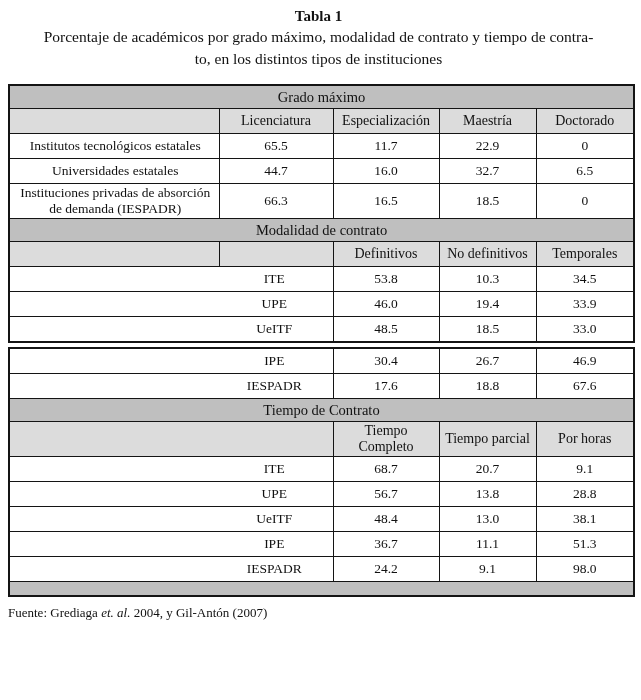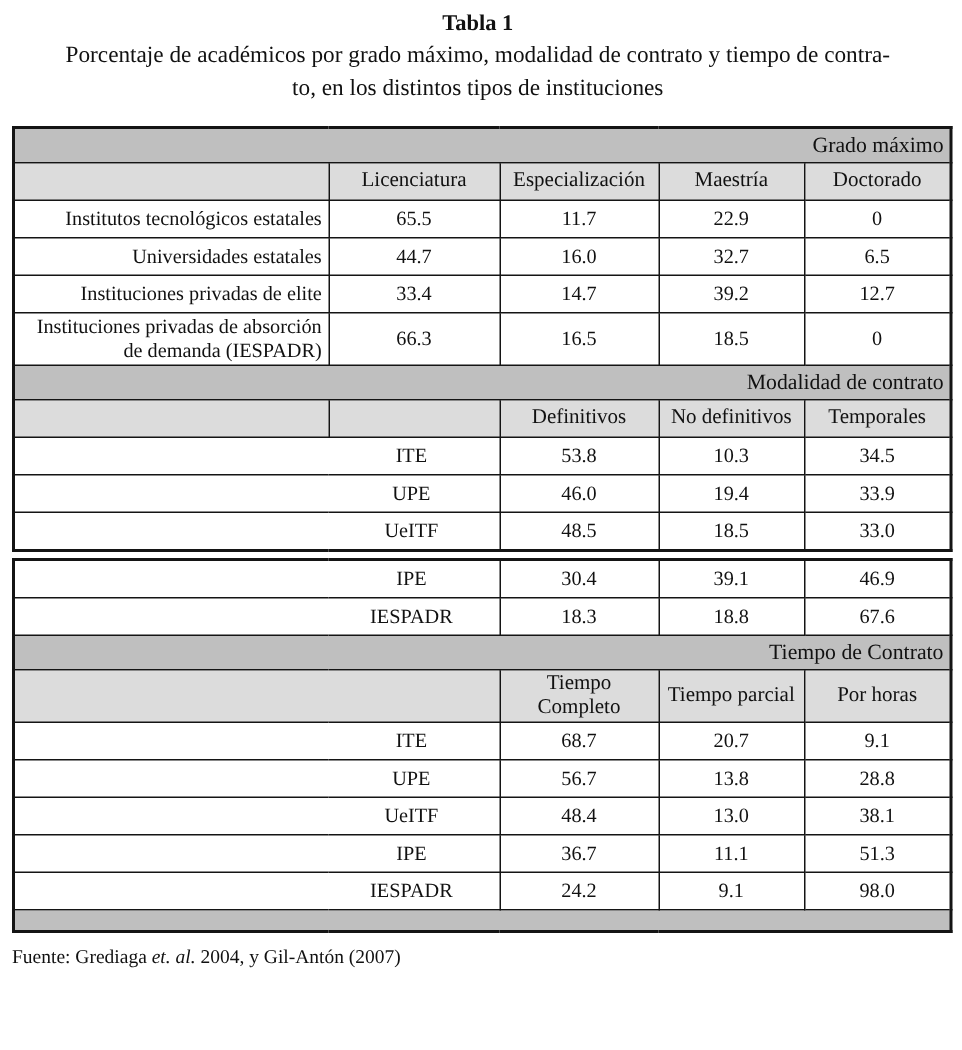--- a/index.html
+++ b/index.html
@@ -19,24 +19,24 @@
     font-size:13.5px;
   }
   td{
     border:1px solid #141414;
     padding:1px 4px;
     height:22px;
     overflow:hidden;
     vertical-align:middle;
   }
   td.sect{
-    background:#bfbfbf; text-align:right; font-size:14.5px; height:20px;
+    background:#bfbfbf; text-align:center; font-size:14.5px; height:20px;
   }
   tr.subhead td{ background:#dcdcdc; text-align:center; font-size:14px; }
-  td.lbl{ text-align:right; padding-left:6px; }
+  td.lbl{ text-align:center; padding-left:6px; }
   td.num{ text-align:center; }
   td.lbl2{ text-align:center; padding-left:210px; }
   .gap{ height:4px; }
   .footer{
     margin:8px 0 0 8px; font-size:13px;
   }
   .footer i{ font-style:italic; }
 </style>
 </head>
 <body>
@@ -76,27 +76,20 @@
         <td class="num">11.7</td>
         <td class="num">22.9</td>
         <td class="num">0</td>
       </tr>
       <tr>
         <td class="lbl">Universidades estatales</td>
         <td class="num">44.7</td>
         <td class="num">16.0</td>
         <td class="num">32.7</td>
         <td class="num">6.5</td>
-      </tr>
-      <tr>
-        <td class="lbl">Instituciones privadas de elite</td>
-        <td class="num">33.4</td>
-        <td class="num">14.7</td>
-        <td class="num">39.2</td>
-        <td class="num">12.7</td>
       </tr>
       <tr style="height:34px;">
         <td class="lbl">Instituciones privadas de absorción de demanda (IESPADR)</td>
         <td class="num">66.3</td>
         <td class="num">16.5</td>
         <td class="num">18.5</td>
         <td class="num">0</td>
       </tr>
       <tr>
         <td class="sect" colspan="5">Modalidad de contrato</td>
@@ -136,26 +129,26 @@
         <col style="width:210px">
           <col style="width:114px">
           <col style="width:106px">
           <col style="width:97px">
           <col style="width:98px">
       </colgroup>
       <tbody>
           <tr>
         <td class="lbl2" colspan="2">IPE</td>
         <td class="num">30.4</td>
-        <td class="num">39.1</td>
+        <td class="num">26.7</td>
         <td class="num">46.9</td>
       </tr>
       <tr>
         <td class="lbl2" colspan="2">IESPADR</td>
-        <td class="num">18.3</td>
+        <td class="num">17.6</td>
         <td class="num">18.8</td>
         <td class="num">67.6</td>
       </tr>
       <tr>
         <td class="sect" colspan="5">Tiempo de Contrato</td>
       </tr>
       <tr class="subhead" style="height:34px;">
         <td colspan="2"></td>
         <td>Tiempo Completo</td>
         <td>Tiempo parcial</td>

